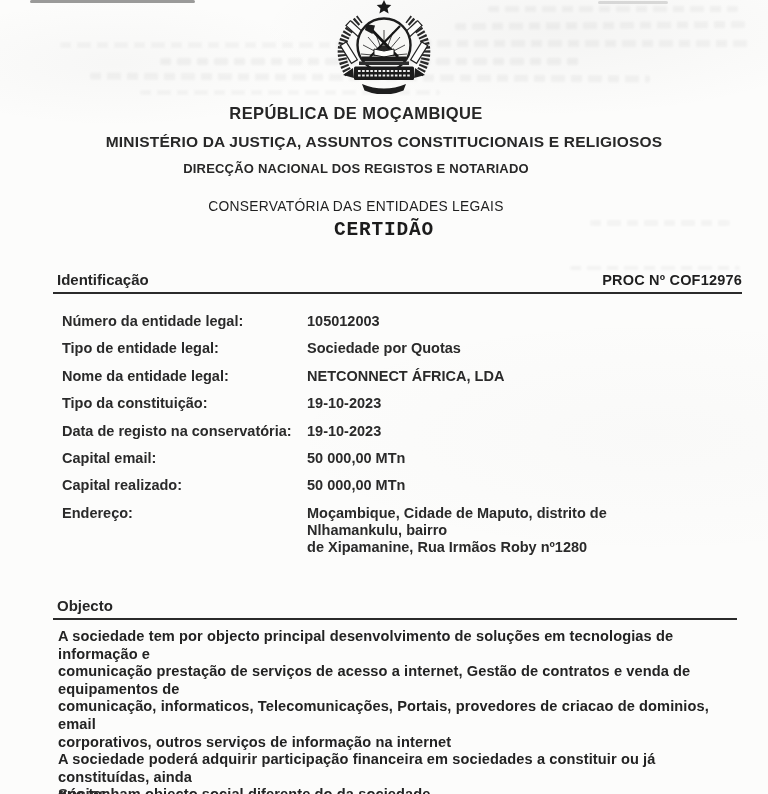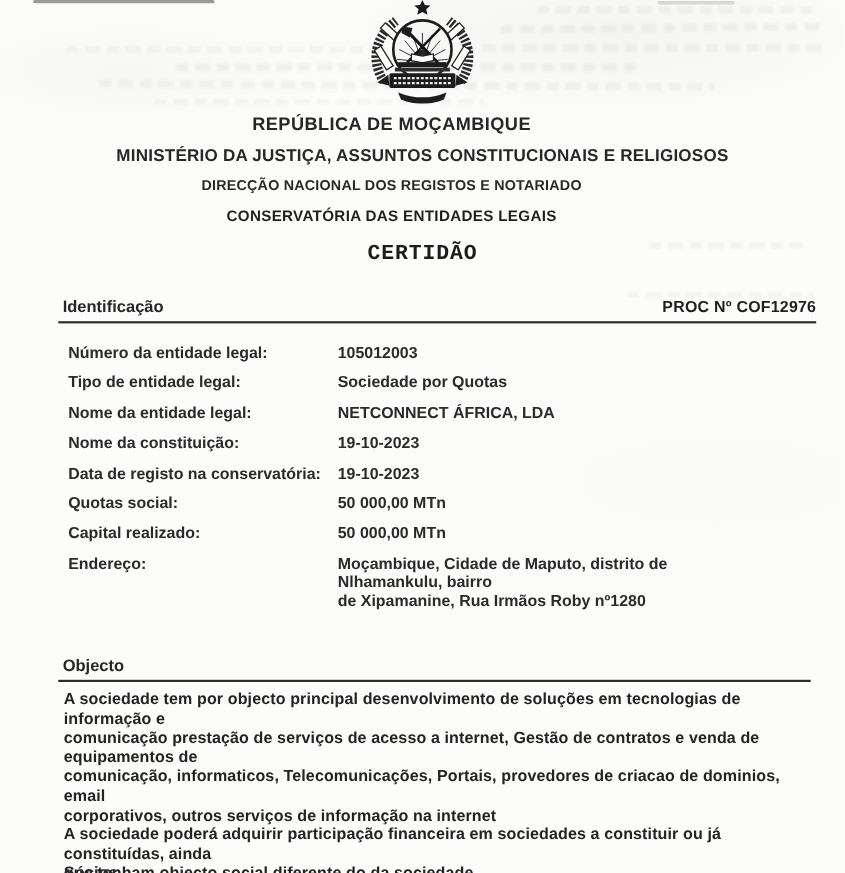--- a/index.html
+++ b/index.html
@@ -20,21 +20,21 @@
   .ghost{position:absolute;opacity:.05;filter:blur(1.1px);border-radius:2px;
     background:repeating-linear-gradient(90deg,#4a4a4a 0 11px,transparent 11px 17px,#555 17px 31px,transparent 31px 37px);}
   .edge-mark{position:absolute;background:#3a3a3a;filter:blur(.6px);border-radius:2px;}
 
   .emblem{position:absolute;left:327px;top:0;}
 
   .hdr{position:absolute;left:0;width:712px;text-align:center;white-space:nowrap;}
   .h-republic{top:104px;font-size:16.5px;letter-spacing:.4px;font-weight:600;color:#262626;}
   .h-ministry{top:133px;font-size:15.5px;letter-spacing:.2px;font-weight:600;color:#282828;margin-left:28px;}
   .h-directorate{top:161px;font-size:13px;letter-spacing:.2px;font-weight:600;color:#282828;}
-  .h-conservatory{top:189px;font-size:13.8px;letter-spacing:.3px;font-weight:bold;color:#1f1f1f;}
+  .h-conservatory{top:199px;font-size:13.8px;letter-spacing:.3px;font-weight:normal;color:#1f1f1f;}
   .doc-title{position:absolute;left:0;top:219px;width:768px;text-align:center;
     font-size:19.5px;font-weight:bold;letter-spacing:.8px;color:#1c1c1c;font-family:Liberation Mono, monospace;}
 
   .sec-head{position:absolute;left:57px;top:271px;width:685px;display:flex;
     justify-content:space-between;align-items:baseline;}
   .sec-name{font-size:15px;font-weight:600;color:#262626;}
   .proc{font-size:14.5px;font-weight:bold;letter-spacing:.2px;color:#1f1f1f;}
   .rule{position:absolute;height:2px;background:#2b2b2b;}
   .rule-1{left:53px;top:292px;width:689px;}
   .rule-2{left:53px;top:618px;width:684px;}
@@ -126,29 +126,29 @@
     </div>
     <div class="frow">
       <span class="flabel">Tipo de entidade legal:</span>
       <span class="fvalue">Sociedade por Quotas</span>
     </div>
     <div class="frow">
       <span class="flabel">Nome da entidade legal:</span>
       <span class="fvalue">NETCONNECT ÁFRICA, LDA</span>
     </div>
     <div class="frow">
-      <span class="flabel">Nome da constituição:</span>
+      <span class="flabel">Tipo da constituição:</span>
       <span class="fvalue">19-10-2023</span>
     </div>
     <div class="frow">
       <span class="flabel">Data de registo na conservatória:</span>
       <span class="fvalue">19-10-2023</span>
     </div>
     <div class="frow">
-      <span class="flabel">Quotas social:</span>
+      <span class="flabel">Capital email:</span>
       <span class="fvalue">50 000,00 MTn</span>
     </div>
     <div class="frow">
       <span class="flabel">Capital realizado:</span>
       <span class="fvalue">50 000,00 MTn</span>
     </div>
     <div class="frow">
       <span class="flabel">Endereço:</span>
       <span class="fvalue multiline">Moçambique, Cidade de Maputo, distrito de Nlhamankulu, bairro
 de Xipamanine, Rua Irmãos Roby nº1280</span>

